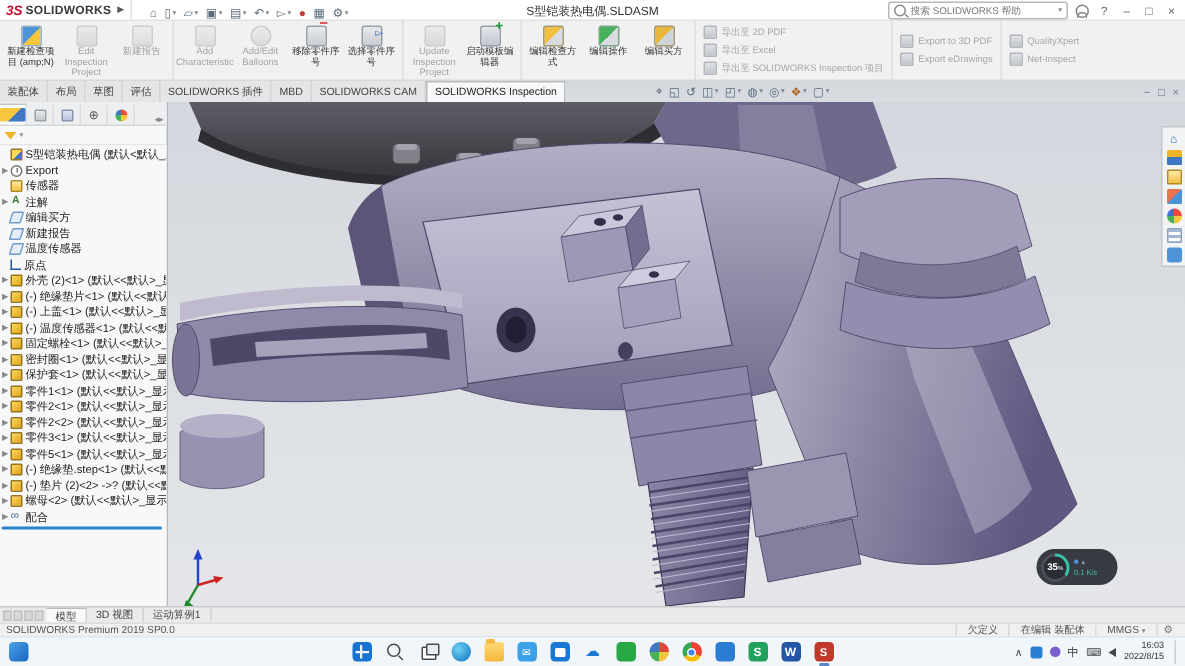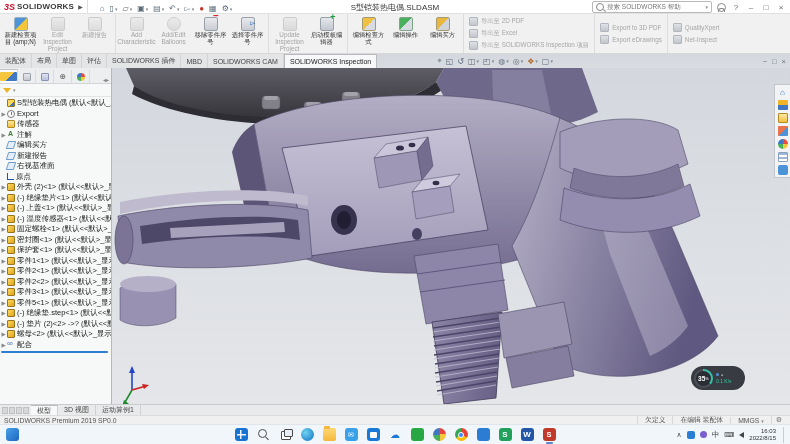--- a/index.html
+++ b/index.html
@@ -385,21 +385,21 @@
             <span class="tlab">编辑买方</span>
           </div>
         <div class="trow">
             <span class="arr hide">▶</span>
             <span class="tico plane"></span>
             <span class="tlab">新建报告</span>
           </div>
         <div class="trow">
             <span class="arr hide">▶</span>
             <span class="tico plane"></span>
-            <span class="tlab">右视基准面</span>
+            <span class="tlab">温度传感器</span>
           </div>
         <div class="trow">
             <span class="arr hide">▶</span>
             <span class="tico origin"></span>
             <span class="tlab">原点</span>
           </div>
         <div class="trow">
             <span class="arr">▶</span>
             <span class="tico part"></span>
             <span class="tlab">外壳 (2)&lt;1&gt; (默认&lt;&lt;默认&gt;_显示状</span>

